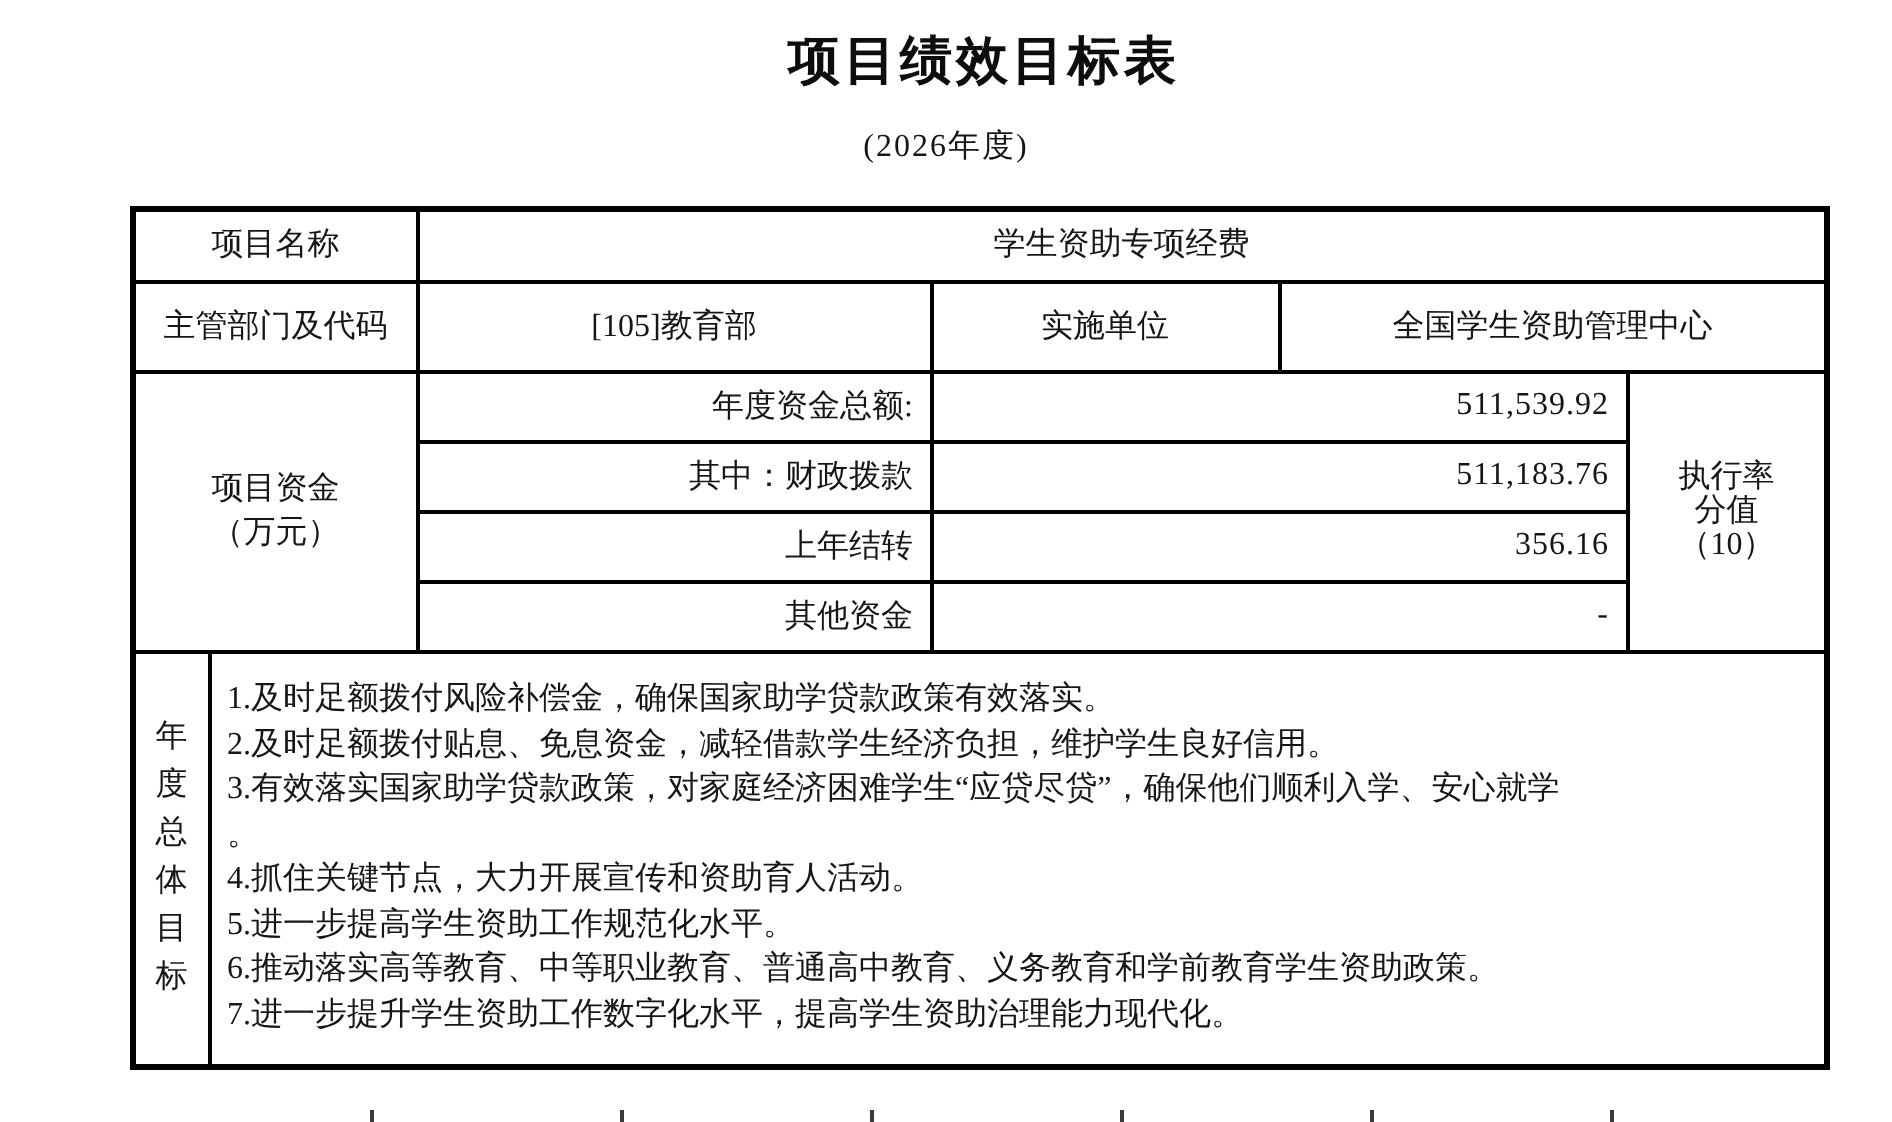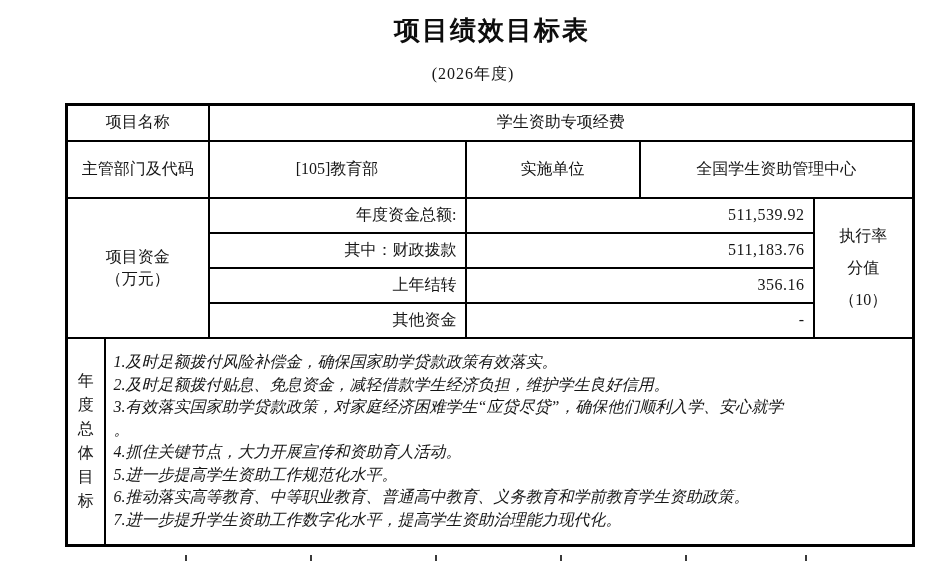--- a/index.html
+++ b/index.html
@@ -24,42 +24,41 @@
     border:3px solid #000;
   }
   table.perf td{
     border:2px solid #000;
     font-size:16px;
     padding:0 8px;
     vertical-align:middle;
     overflow:hidden;
   }
   tr.r1{height:36px;margin-top:31px;}
-  tr.r2{height:57px;}
+  tr.r2{height:45px;}
   tr.fr{height:35px;}
   tr.goals-row{height:208px;}
   .c{text-align:center;}
   .rt{text-align:right;}
   .lt{text-align:right;}
   .pre{white-space:pre-line;line-height:22px;}
   .num{letter-spacing:0.5px;}
   .goal-label{
     text-align:center;white-space:pre-line;line-height:24px;
     padding:0 2px;font-size:16px;
   }
   .goal-content{
     vertical-align:top;
     padding:14px 6px 0 10px;
   }
   .goal-line{
     font-size:16px;line-height:22.5px;
     white-space:nowrap;
-    font-style:italic;
   }
-  .score-cell{line-height:32px;border-radius:24px;}
+  .score-cell{line-height:17px;border-radius:24px;}
   .tick{
     position:absolute;top:555px;width:2px;height:6px;background:#3a3a3a;
   }
 </style>
 </head>
 <body>
 
 <div class="doc-title">项目绩效目标表</div>
 <div class="doc-subtitle">(2026年度)</div>
 

